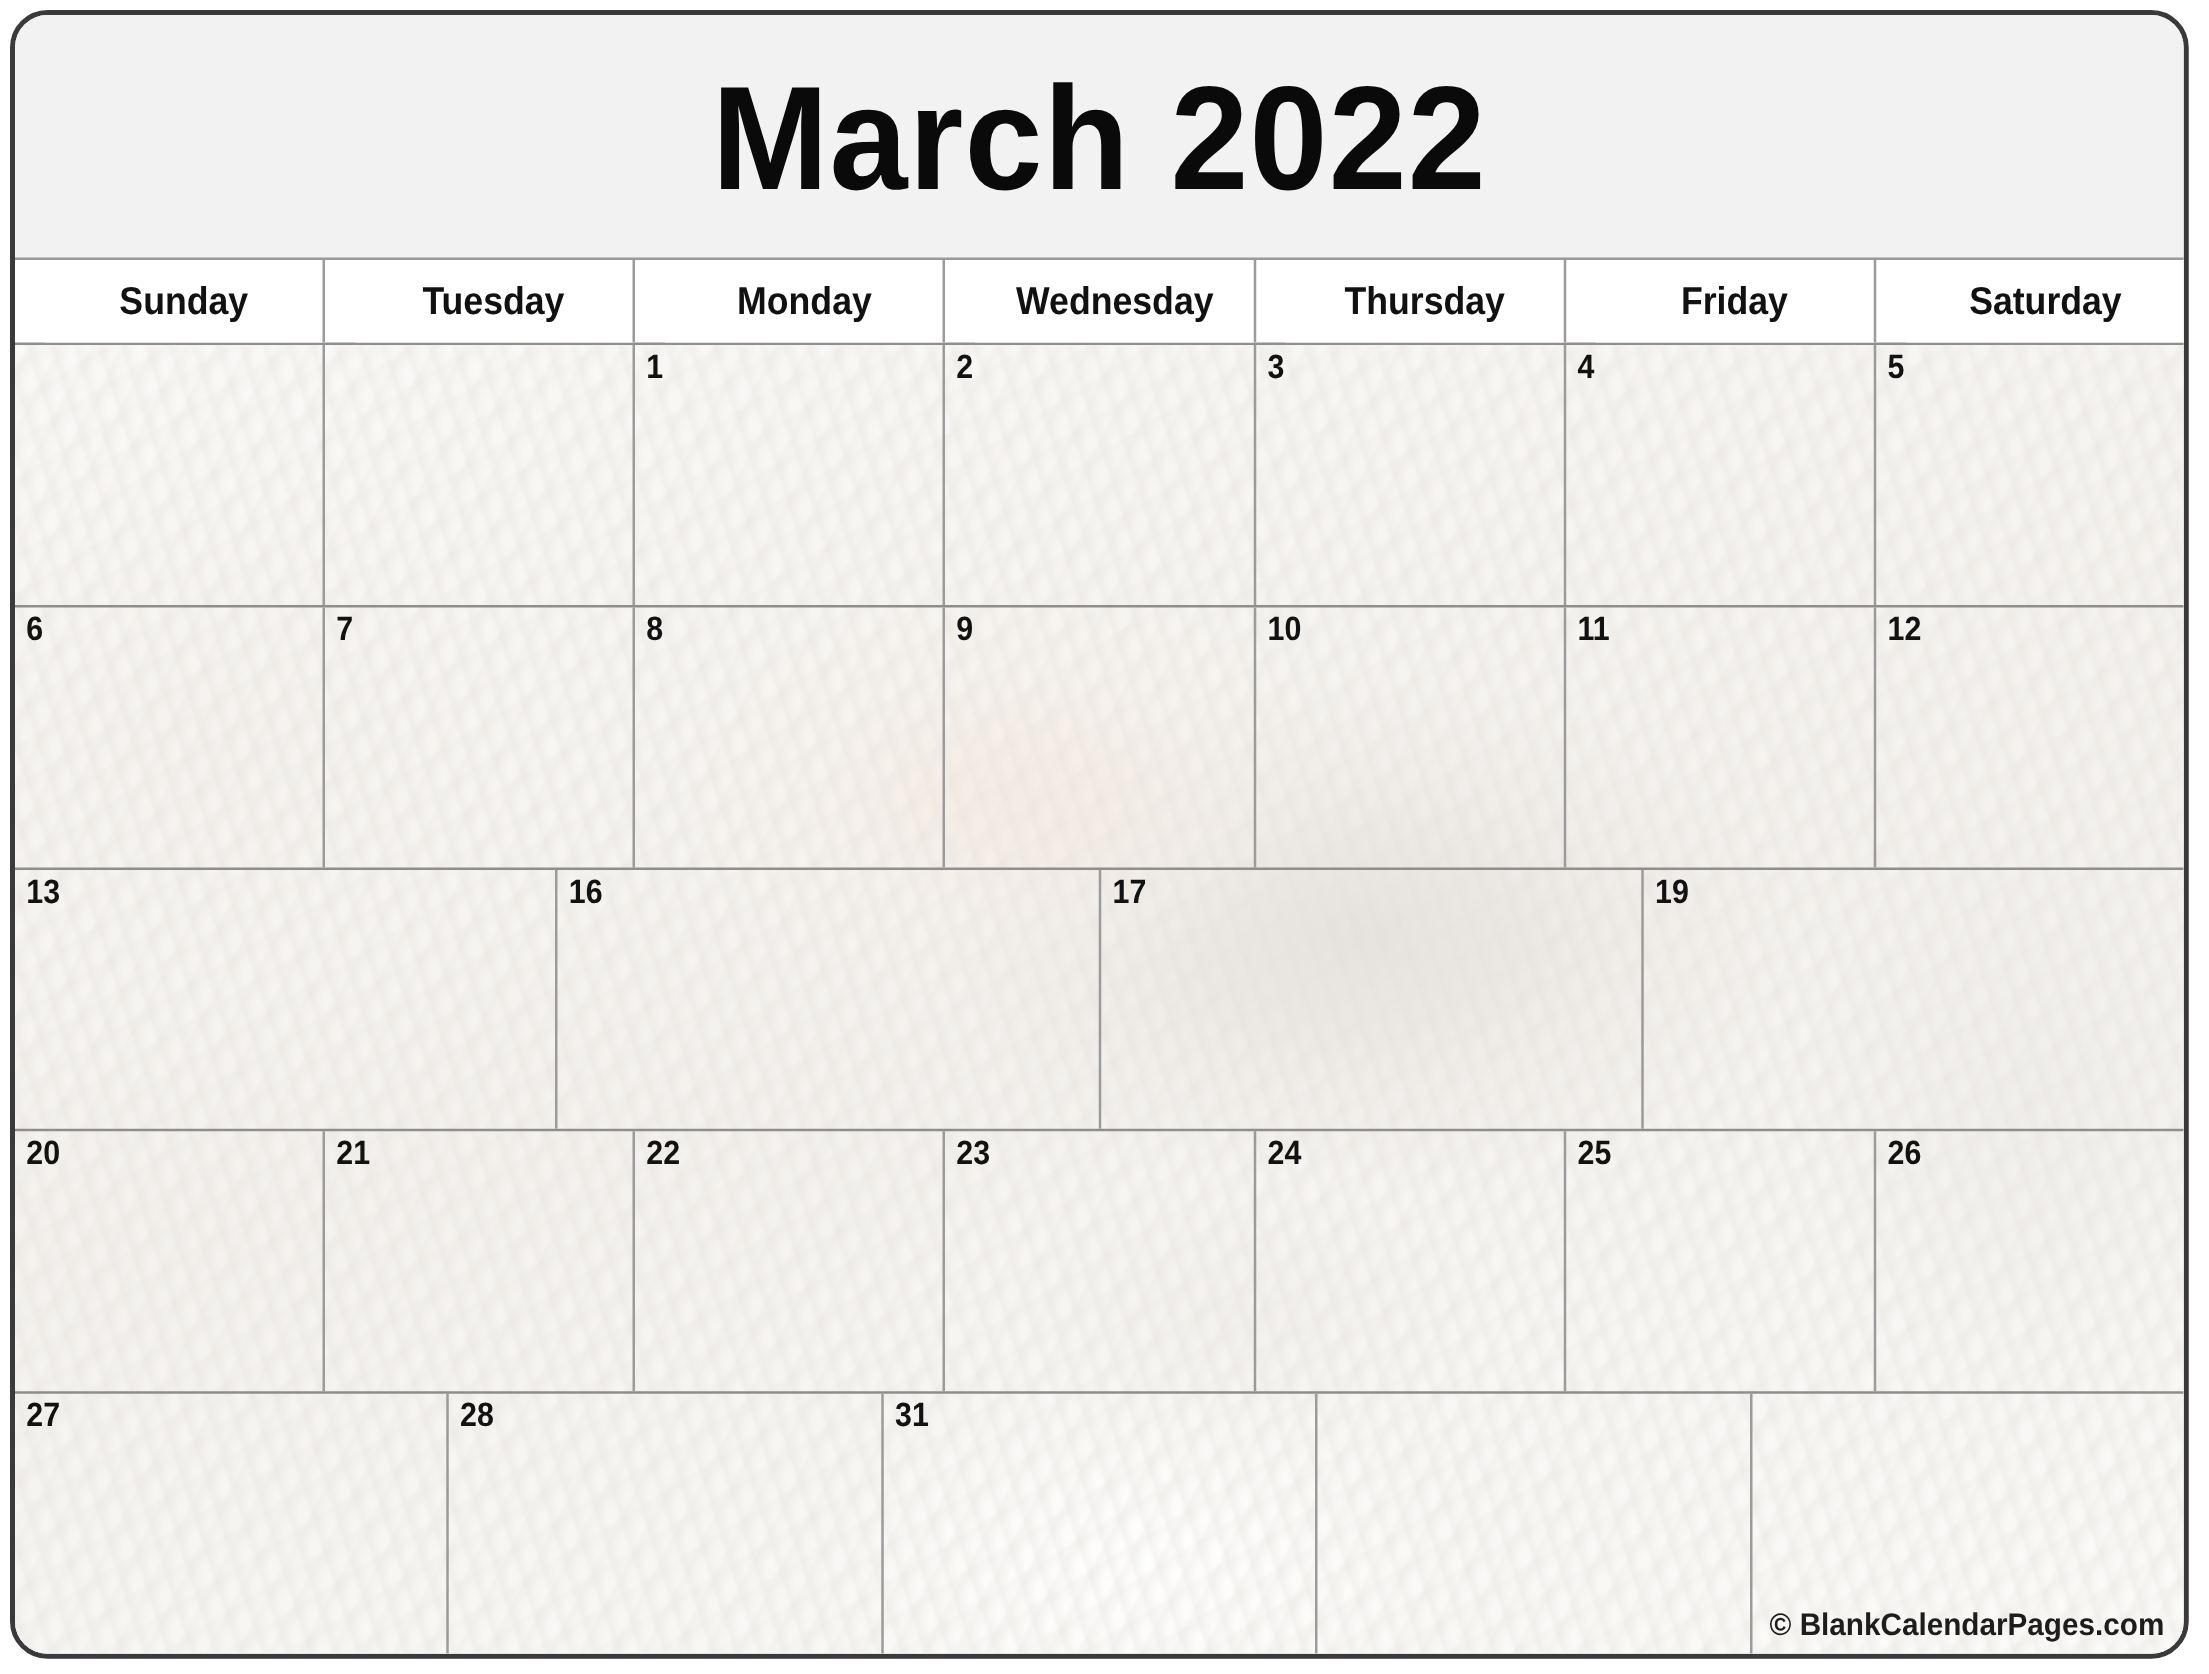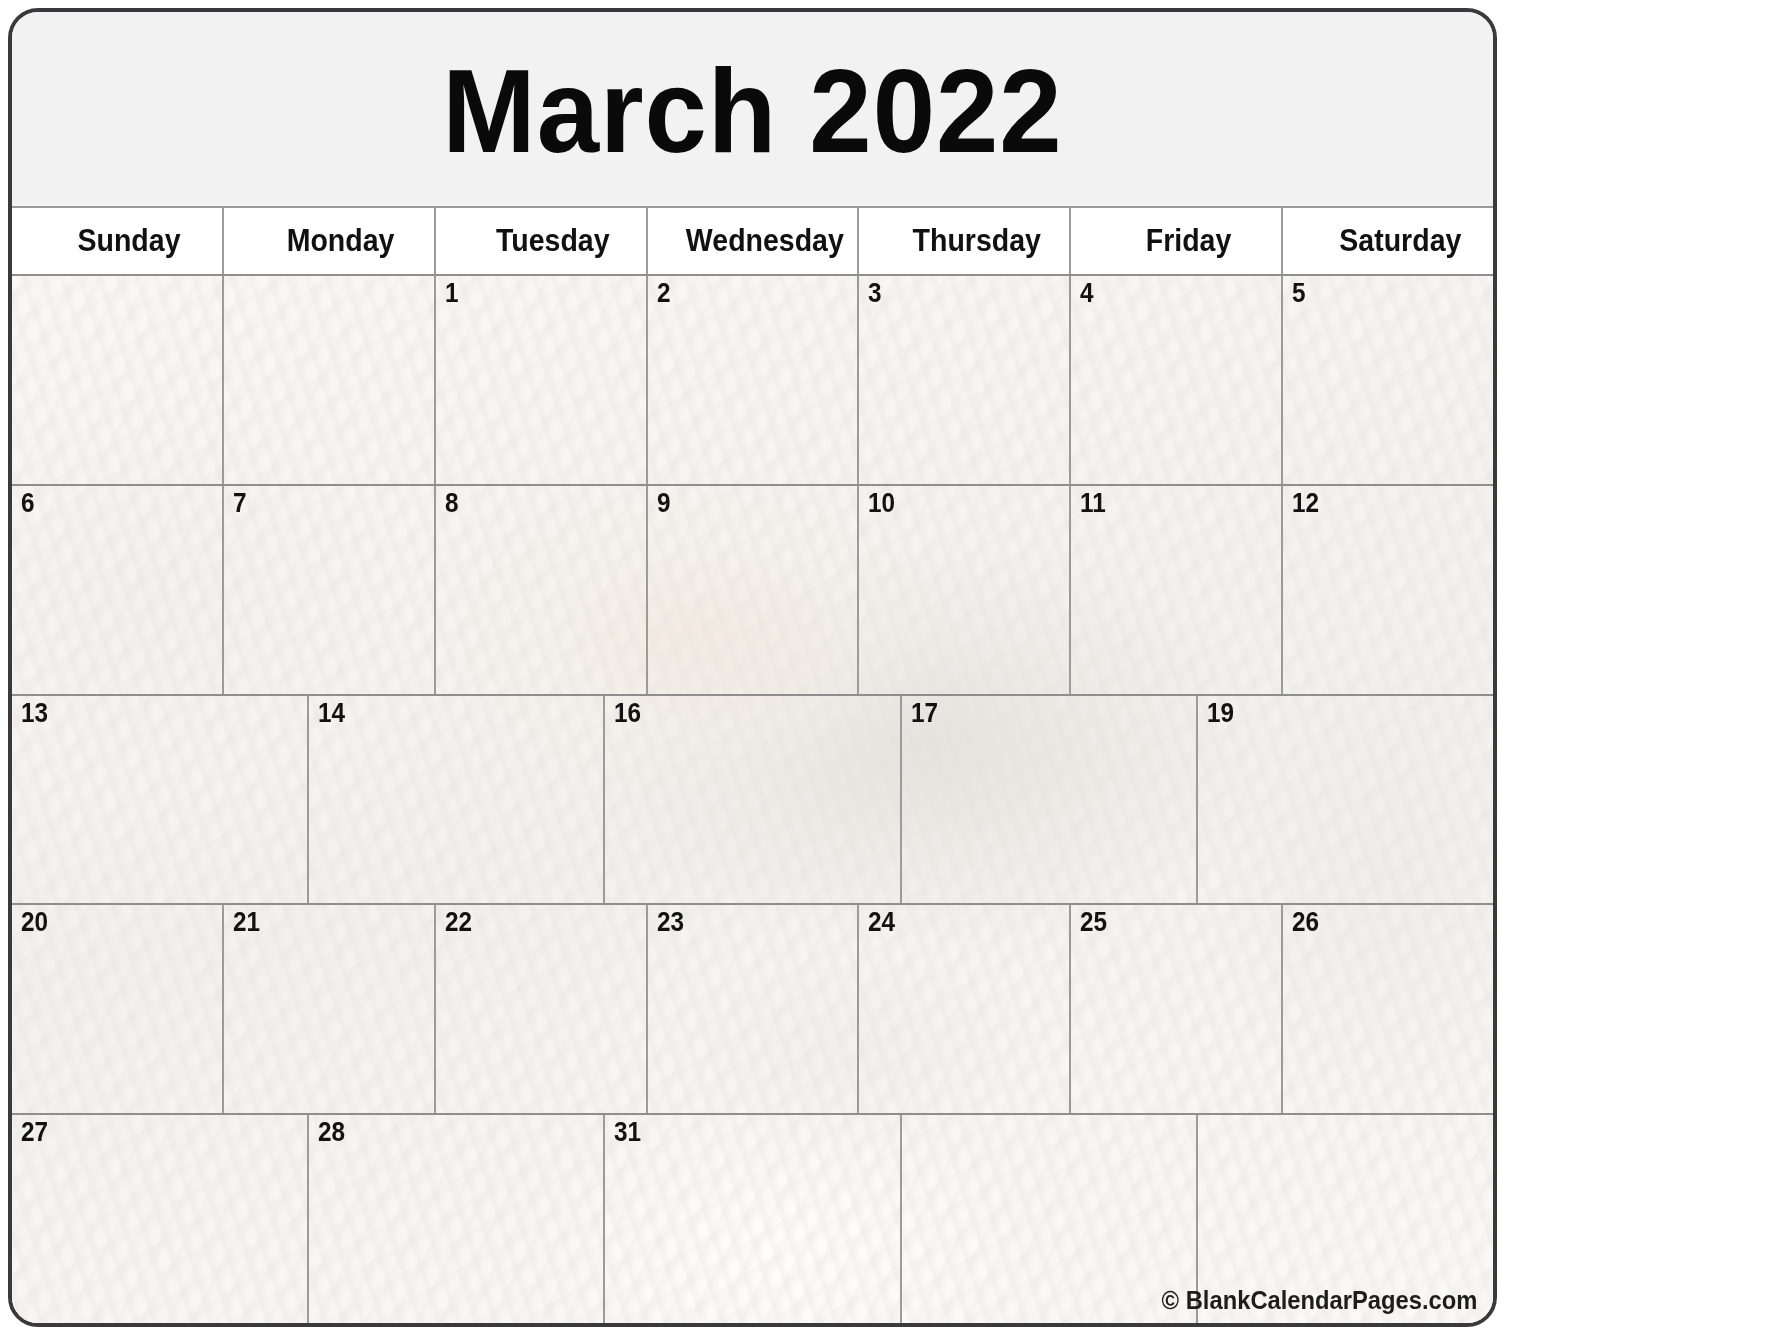--- a/index.html
+++ b/index.html
@@ -13,21 +13,21 @@
     height: 1339px;
     overflow: hidden;
     font-family: "Liberation Sans", "DejaVu Sans", sans-serif;
   }
 
   
   #calendar-frame {
     position: absolute;
     left: 8px;
     top: 8px;
-    width: 1489px;
+    width: 1743px;
     height: 1319px;
     box-sizing: border-box;
     border: 4px solid #3a3a3c;
     border-radius: 30px;
     overflow: hidden;
     background: #f2f2f2;
   }
 
   
   #title-band {
@@ -223,24 +223,24 @@
 
   <div id="title-band">
     <div id="month-title">March 2022</div>
   </div>
 
   <div id="weekday-header">
     <div class="weekday-cell">
       <span class="weekday-label">Sunday</span>
     </div>
     <div class="weekday-cell">
+      <span class="weekday-label">Tuesday</span>
+    </div>
+    <div class="weekday-cell">
       <span class="weekday-label">Monday</span>
-    </div>
-    <div class="weekday-cell">
-      <span class="weekday-label">Tuesday</span>
     </div>
     <div class="weekday-cell">
       <span class="weekday-label">Wednesday</span>
     </div>
     <div class="weekday-cell">
       <span class="weekday-label">Thursday</span>
     </div>
     <div class="weekday-cell">
       <span class="weekday-label">Friday</span>
     </div>
@@ -297,23 +297,20 @@
         <div class="day-cell">
             <span class="date-number">12</span>
           </div>
       </div>
 
       <div class="week-row">
         <div class="day-cell">
             <span class="date-number">13</span>
           </div>
         <div class="day-cell">
-            <span class="date-number">14</span>
-          </div>
-        <div class="day-cell">
             <span class="date-number">16</span>
           </div>
         <div class="day-cell">
             <span class="date-number">17</span>
           </div>
         <div class="day-cell">
             <span class="date-number">19</span>
           </div>
       </div>
 

